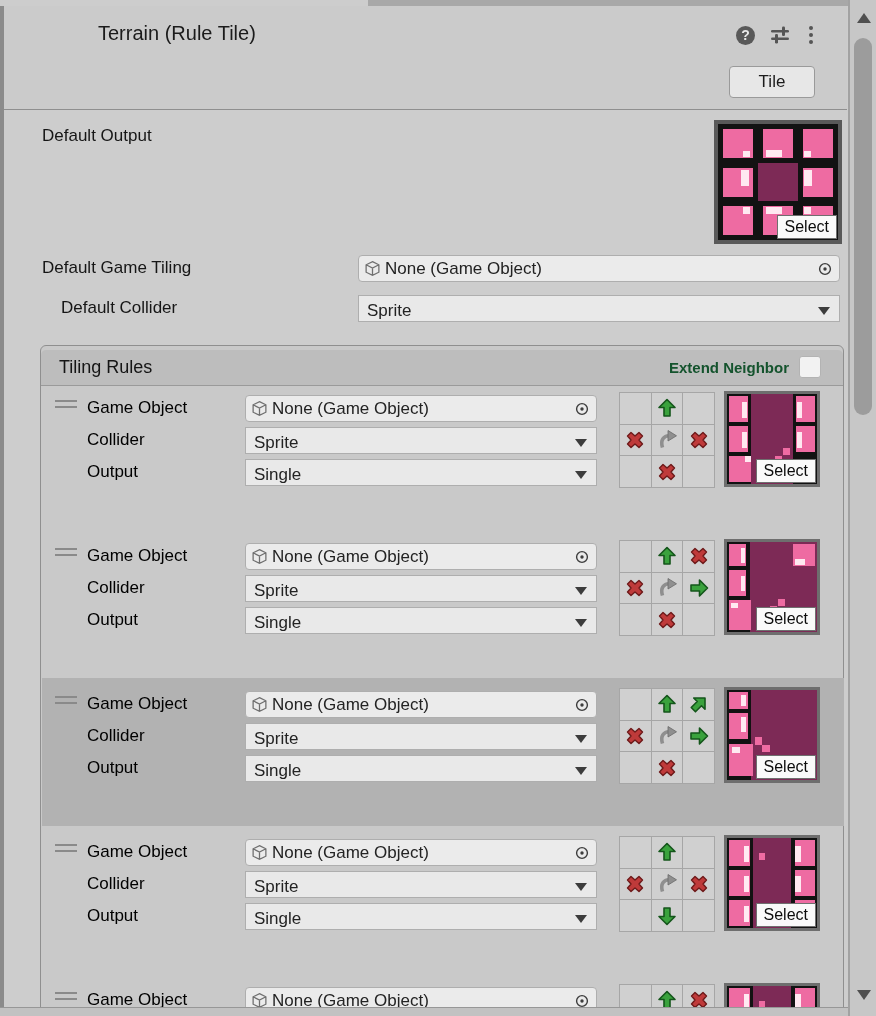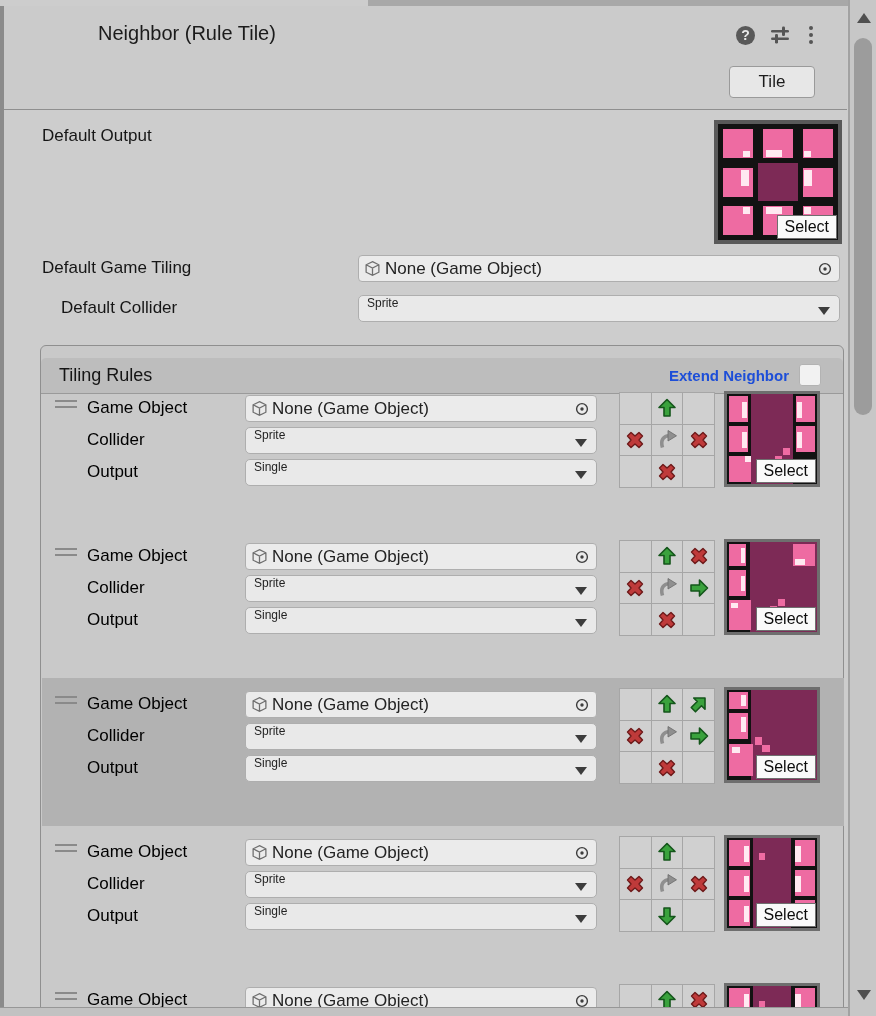--- a/index.html
+++ b/index.html
@@ -25,28 +25,28 @@
   
   .lbl{position:absolute;font-size:17px;color:#161616;}
   .sprite-frame{position:absolute;left:714px;top:120px;width:128px;height:124px;background:#111;border:4px solid #595959;box-sizing:border-box;}
   .sprite-frame svg,.rule-sprite svg{display:block;width:100%;height:100%;}
   .select-btn{position:absolute;right:1px;bottom:1px;background:#fafafa;border:1px solid #6f6f6f;color:#0c0c0c;font-size:16px;line-height:22px;height:24px;padding:0 7px;box-sizing:border-box;}
 
   .ofield{position:absolute;height:27px;background:#ebebeb;border:1px solid #aeaeae;border-radius:4px;box-sizing:border-box;display:flex;align-items:center;font-size:17px;color:#232323;}
   .ofield .cube{margin:0 4px 0 5px;flex:0 0 auto;display:flex;}
   .ofield .oval{flex:1;white-space:nowrap;overflow:hidden;}
   .ofield .picker{flex:0 0 28px;display:flex;align-items:center;justify-content:center;align-self:stretch;}
-  .dropdown{position:absolute;height:27px;background:#e9e9e9;border:1px solid #aeaeae;border-radius:5px;box-sizing:border-box;display:flex;align-items:flex-start;font-size:12px;color:#232323;padding-left:8px;}
+  .dropdown{position:absolute;height:27px;background:#e9e9e9;border:1px solid #aeaeae;border-radius:0;box-sizing:border-box;display:flex;align-items:flex-end;font-size:17px;color:#232323;padding-left:8px;}
   .dropdown .caret{position:absolute;right:9px;top:11px;width:0;height:0;border-left:6px solid transparent;border-right:6px solid transparent;border-top:8px solid #3c3c3c;}
 
   
   .rules-box{position:absolute;left:40px;top:345px;width:804px;height:700px;border:1px solid #8f8f8f;border-radius:6px 6px 0 0;background:#c9c9c9;box-sizing:border-box;}
-  .rules-head{position:absolute;left:0;top:12px;right:0;height:35px;background:#bdbdbd;border-bottom:1px solid #9a9a9a;border-radius:5px 5px 0 0;}
+  .rules-head{position:absolute;left:0;top:4px;right:0;height:35px;background:#bdbdbd;border-bottom:1px solid #9a9a9a;border-radius:5px 5px 0 0;}
   .rules-title{position:absolute;left:18px;top:7px;font-size:18px;color:#151515;}
-  .extend-lbl{position:absolute;right:54px;top:9px;font-size:15px;font-weight:bold;color:#1d4ed8;text-align:center;}
+  .extend-lbl{position:absolute;right:54px;top:9px;font-size:15px;font-weight:bold;color:#14532d;text-align:center;}
   .extend-box{position:absolute;right:22px;top:6px;width:22px;height:22px;background:#f2f2f2;border:1px solid #b3b3b3;border-radius:3px;box-sizing:border-box;}
 
   .rule{position:absolute;left:1px;width:802px;height:148px;}
   .rule.selected{background:#b2b2b2;}
   .drag{position:absolute;left:13px;top:18px;width:22px;}
   .drag i{display:block;height:2px;background:#8a8a8a;margin-bottom:4px;}
   .rule .rlbl{position:absolute;left:45px;font-size:17px;color:#000000;}
   .rule .ofield,.rule .dropdown{left:203px;width:352px;}
   .ngrid{position:absolute;left:577px;top:10px;width:96px;height:96px;display:grid;grid-template-columns:repeat(3,1fr);grid-template-rows:repeat(3,1fr);background:#a6a6a6;gap:1px;border:1px solid #a6a6a6;box-sizing:border-box;}
   .ncell{background:#d0d0d0;display:flex;align-items:center;justify-content:center;}
@@ -63,21 +63,21 @@
 <body>
 
 <div id="stage">
   <div class="top-strip">
       <div class="dark"></div>
     </div>
   <div class="left-strip"></div>
 
   <div class="header">
     <span class="asset-icon"></span>
-    <div class="title">Neighbor (Rule Tile)</div>
+    <div class="title">Terrain (Rule Tile)</div>
     <div class="hicons">
       <div class="help-circle">?</div>
       <svg width="22" height="20" viewBox="0 0 22 20">
         <rect x="2" y="5" width="18" height="2.6" rx="1.3" fill="#565656"></rect>
         <rect x="13" y="1.5" width="3" height="9.5" rx="1.2" fill="#565656"></rect>
         <rect x="2" y="12.5" width="18" height="2.6" rx="1.3" fill="#565656"></rect>
         <rect x="6" y="9" width="3" height="9.5" rx="1.2" fill="#565656"></rect>
       </svg>
       <div class="kebab">
           <i></i>

